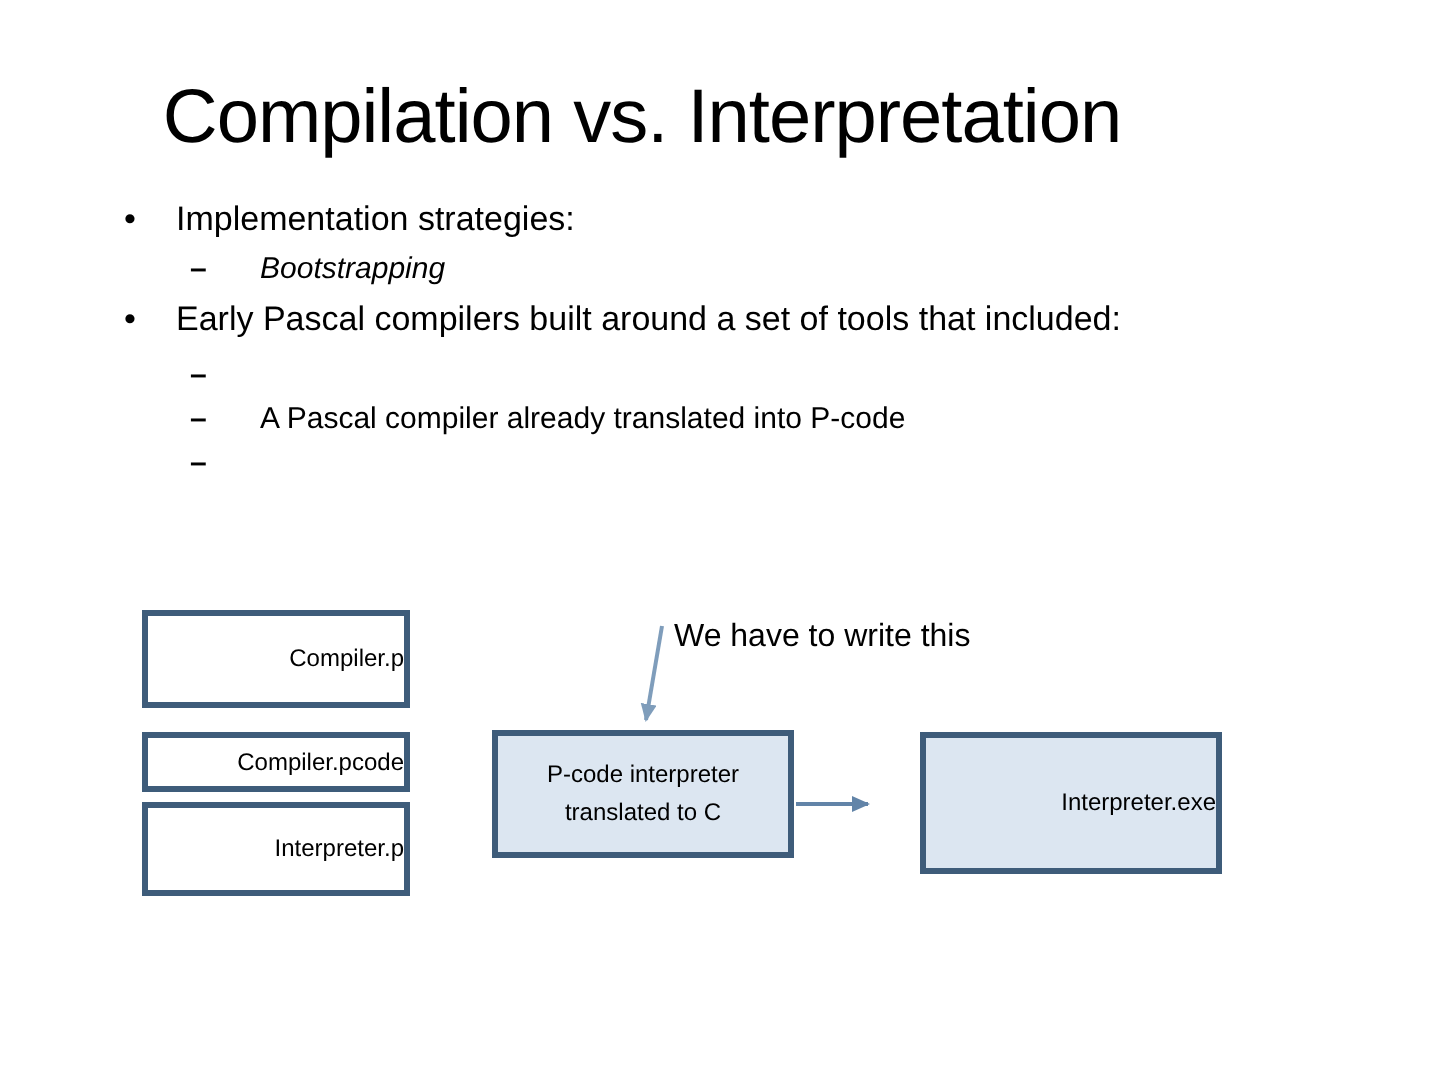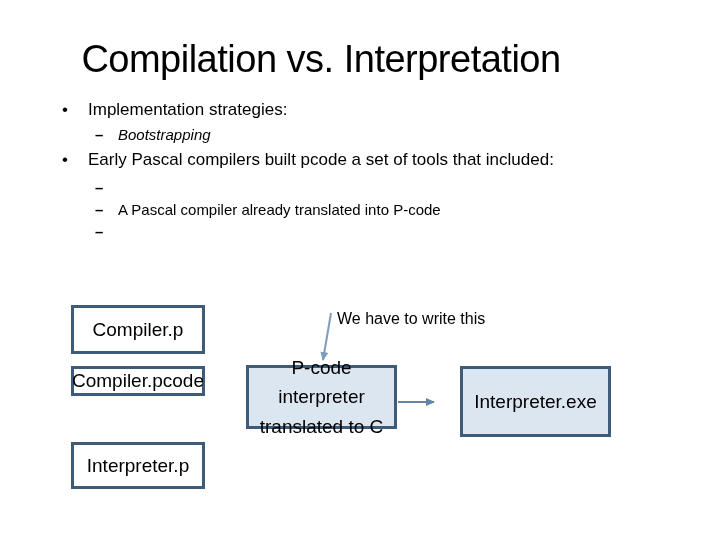--- a/index.html
+++ b/index.html
@@ -19,33 +19,33 @@
     text-align:center; font-size:38px; line-height:1.15;
     letter-spacing:-0.5px; white-space:nowrap;
   }
   .bullets{position:absolute; top:98px; left:60px; width:630px;}
   .row{display:flex; align-items:flex-start;}
   .lvl1{padding-left:2px; font-size:17px; line-height:24px;}
   .lvl1 .marker{width:26px; flex:0 0 26px;}
   .lvl2{padding-left:35px; font-size:15px; line-height:21px;}
   .lvl2 .marker{width:23px; flex:0 0 23px; font-weight:bold;}
   .italic .btext{font-style:italic;}
-  .lvl2 .btext{max-width:505px;}
+  .lvl2 .btext{max-width:505px;margin-left:12px;}
   .mt2{margin-top:2px;} .mt3{margin-top:3px;} .mt5{margin-top:5px;} .mt1{margin-top:1px;}
   .box{
     position:absolute; box-sizing:border-box;
     border:3px solid var(--box-border,#3e5c7a);
-    display:flex; align-items:center; justify-content:center;
-    text-align:center; font-size:19px; line-height:1.55;
+    display:flex; align-items:center; justify-content:flex-end;
+    text-align:center; font-size:12px; line-height:1.55;
     background:var(--box-fill-white,#fff);
   }
   .box.filled{background:var(--box-fill-light,#dce6f1);}
   .box-compiler-p{left:71px; top:305px; width:134px; height:49px;}
   .box-compiler-pcode{left:71px; top:366px; width:134px; height:30px;}
-  .box-interpreter-p{left:71px; top:442px; width:134px; height:47px;}
+  .box-interpreter-p{left:71px; top:401px; width:134px; height:47px;}
   .box-pcode{left:246px; top:365px; width:151px; height:64px; padding:0 4px;}
   .box-exe{left:444px; top:366px; width:151px; height:71px;margin-left:16px;}
   .callout-label{position:absolute; left:337px; top:310px; font-size:16px; white-space:nowrap;}
   svg.overlay{position:absolute; left:0; top:0; pointer-events:none;}
   .callout-stroke{stroke:var(--callout-line,#7f9dbb); stroke-width:2; fill:none;}
   .connector-stroke{stroke:var(--connector,#6284a8); stroke-width:2; fill:none;}
   .arrowhead-callout{fill:var(--callout-line,#7f9dbb);}
   .arrowhead-connector{fill:var(--connector,#6284a8);}
 </style>
 </head>
@@ -59,21 +59,21 @@
     <div class="row lvl1">
       <span class="marker">•</span>
       <span class="btext">Implementation strategies:</span>
     </div>
     <div class="row lvl2 italic mt2">
       <span class="marker">–</span>
       <span class="btext">Bootstrapping</span>
     </div>
     <div class="row lvl1 mt3">
       <span class="marker">•</span>
-      <span class="btext">Early Pascal compilers built pcode a set of tools that included:</span>
+      <span class="btext">Early Pascal compilers built around a set of tools that included:</span>
     </div>
     <div class="row lvl2 mt5">
       <span class="marker">–</span>
     </div>
     <div class="row lvl2 mt1">
       <span class="marker">–</span>
       <span class="btext">A Pascal compiler already translated into P-code</span>
     </div>
     <div class="row lvl2 mt1">
       <span class="marker">–</span>

